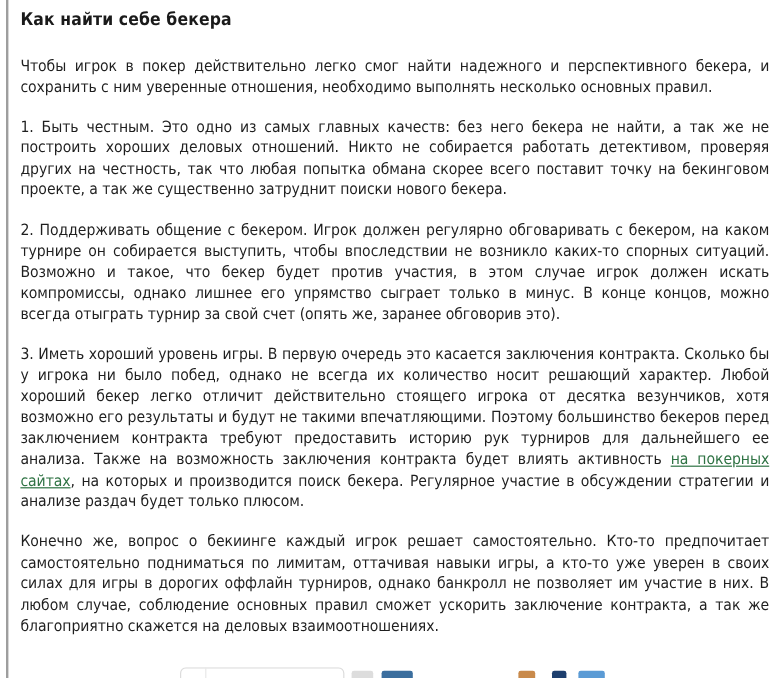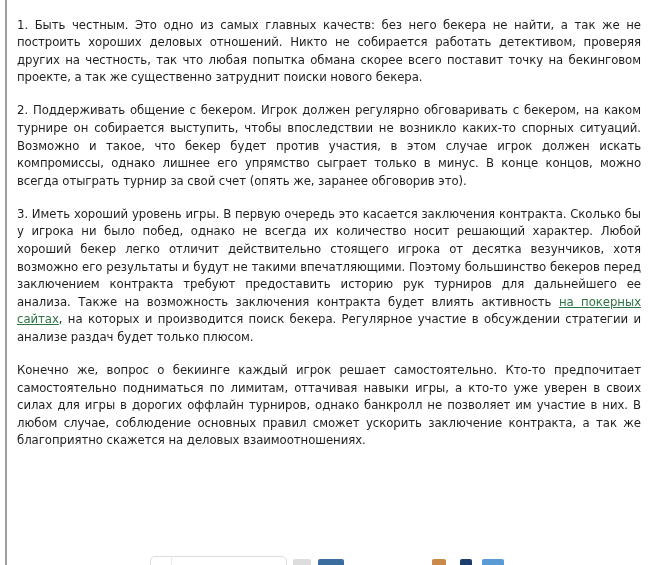--- a/index.html
+++ b/index.html
@@ -102,21 +102,23 @@
 </style>
 </head>
 <body>
 
 <div class="page">
 
   <div class="left-rule"></div>
 
   <div class="content">
 
+    <h1 class="article-title">Как найти себе бекера</h1>
 
+    <p class="para first">Чтобы игрок в покер действительно легко смог найти надежного и перспективного бекера, и сохранить с ним уверенные отношения, необходимо выполнять несколько основных правил.</p>
 
     <p class="para gap">1. Быть честным. Это одно из самых главных качеств: без него бекера не найти, а так же не построить хороших деловых отношений. Никто не собирается работать детективом, проверяя других на честность, так что любая попытка обмана скорее всего поставит точку на бекинговом проекте, а так же существенно затруднит поиски нового бекера.</p>
 
     <p class="para gap">2. Поддерживать общение с бекером. Игрок должен регулярно обговаривать с бекером, на каком турнире он собирается выступить, чтобы впоследствии не возникло каких-то спорных ситуаций. Возможно и такое, что бекер будет против участия, в этом случае игрок должен искать компромиссы, однако лишнее его упрямство сыграет только в минус. В конце концов, можно всегда отыграть турнир за свой счет (опять же, заранее обговорив это).</p>
 
     <p class="para gap"><span>3. Иметь хороший уровень игры. В первую очередь это касается заключения контракта. Сколько бы у игрока ни было побед, однако не всегда их количество носит решающий характер. Любой хороший бекер легко отличит действительно стоящего игрока от десятка везунчиков, хотя возможно его результаты и будут не такими впечатляющими. Поэтому большинство бекеров перед заключением контракта требуют предоставить историю рук турниров для дальнейшего ее анализа. Также на возможность заключения контракта будет влиять активность </span><a class="inline-link" href="#">на покерных сайтах</a><span>, на которых и производится поиск бекера. Регулярное участие в обсуждении стратегии и анализе раздач будет только плюсом.</span></p>
 
     <p class="para gap">Конечно же, вопрос о бекиинге каждый игрок решает самостоятельно. Кто-то предпочитает самостоятельно подниматься по лимитам, оттачивая навыки игры, а кто-то уже уверен в своих силах для игры в дорогих оффлайн турниров, однако банкролл не позволяет им участие в них. В любом случае, соблюдение основных правил сможет ускорить заключение контракта, а так же благоприятно скажется на деловых взаимоотношениях.</p>
 
   </div>

